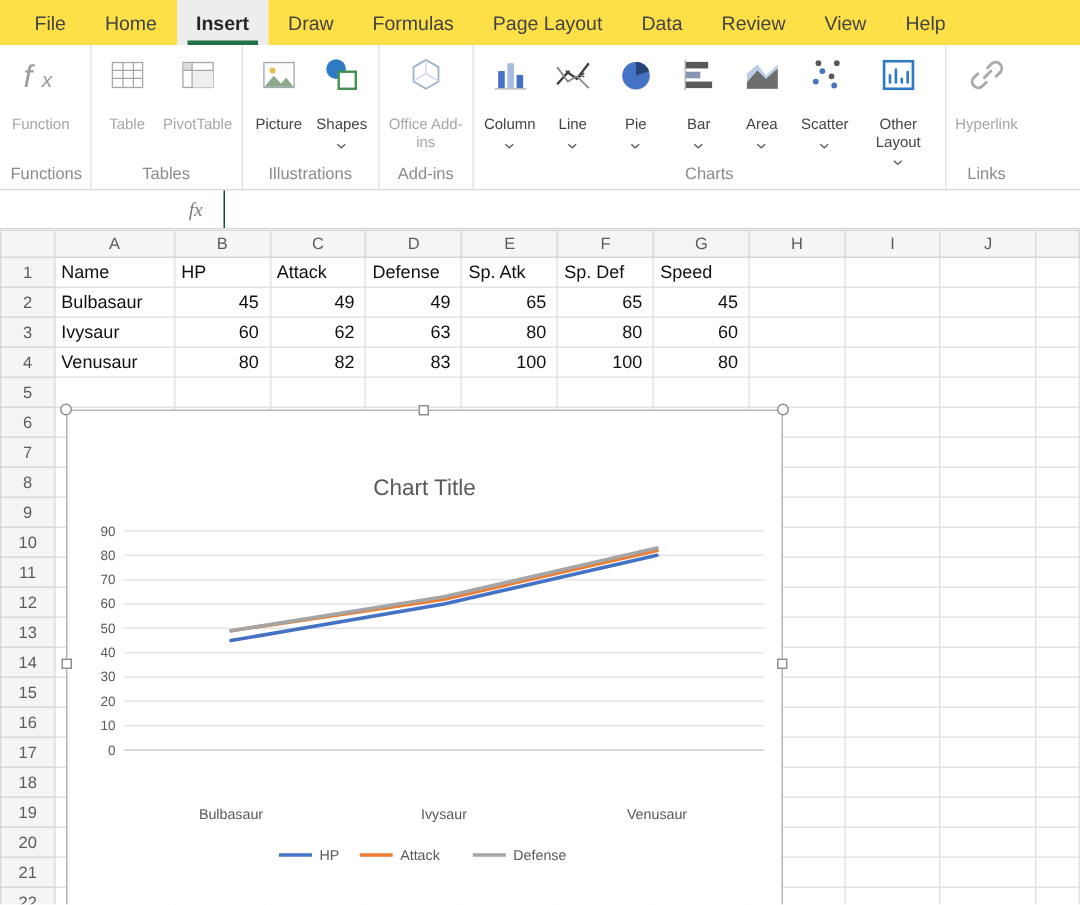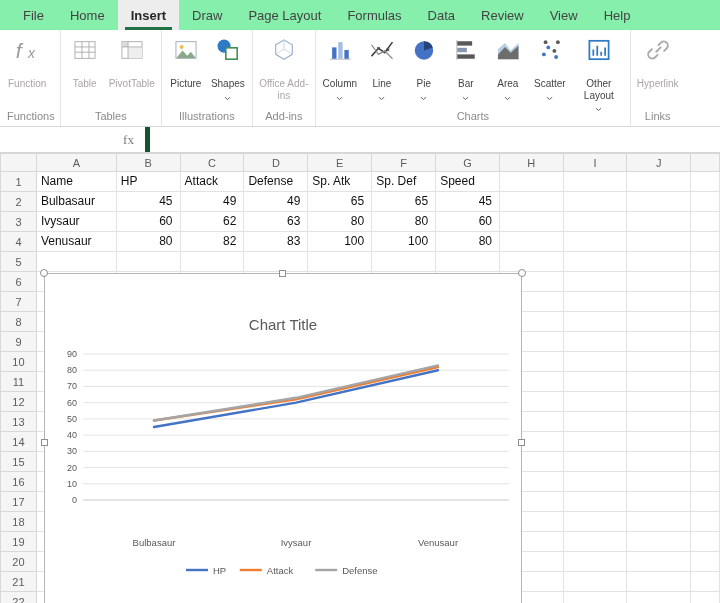--- a/index.html
+++ b/index.html
@@ -1,21 +1,21 @@
 <!DOCTYPE html>
 <html><head>
 <meta charset="utf-8">
 <style>
   * { margin:0; padding:0; box-sizing:border-box; }
   html,body { width:720px; height:603px; overflow:hidden; background:#fff;
               font-family:"Liberation Sans", sans-serif; }
   .app { width:720px; height:603px; position:relative; background:#fff; }
 
   
-  .ribbon-tabs { display:flex; height:30px; background:#86efac; padding-left:10px;
+  .ribbon-tabs { display:flex; height:30px; background:#fde047; padding-left:10px;
                  font-size:13px; color:#444; align-items:stretch; }
   .tab { padding:0 13px; display:flex; align-items:center; position:relative; cursor:default; white-space:nowrap; }
   .tab.active { background:#ededed; color:#262626; font-weight:700; }
   .tab.active::after { content:""; position:absolute; left:7px; right:7px; bottom:0;
                        height:3px; background:#217346; }
 
   
   .ribbon { height:97px; background:#fff; border-bottom:1px solid #d6d6d6;
             display:flex; padding:0 2px; overflow:hidden; }
   .group { display:flex; flex-direction:column; padding:3px 3px 0; }
@@ -30,22 +30,22 @@
   .rbtn .rlabel { line-height:1.15; margin-top:14px; max-width:50px; }
   .rbtn .chev { margin-top:2px; height:6px; }
 
   
   .formula-bar { height:26px; display:flex; align-items:stretch; background:#fff;
                  border-bottom:1px solid #d6d6d6; }
   .name-box { width:112px; display:flex; align-items:flex-start; padding:0 6px 0 10px;
               font-size:12px; color:#222; border-right:1px solid #e1e1e1;margin-top:48px; }
   .name-box .nb-text { flex:1; }
   .fx-btn { width:38px; display:flex; align-items:center; justify-content:center;
-            color:#7a7a7a; font-family:"Liberation Serif", serif;
-            font-size:13px; border-right:5px solid #14532d; }
+            color:#7a7a7a; font-style:italic; font-family:"Liberation Serif", serif;
+            font-size:13px; border-right:1px solid #14532d; }
   .formula-input { flex:1; font-size:12px; padding:4px 8px; color:#222; }
 
   
   .grid-area { position:relative; height:450px; overflow:hidden; background:#fff; }
   table.sheet { border-collapse:collapse; table-layout:fixed; }
   .sheet th, .sheet td { border:1px solid #e2e2e2; height:20px; padding:0 4px;
                          font-size:12px; font-weight:400; overflow:hidden; white-space:nowrap; }
   .sheet tr:first-child th { height:18px; }
   .sheet th { background:#f5f5f5; color:#5c5c5c; font-size:11px; text-align:center;
               border-color:#d8d8d8; }
@@ -70,22 +70,22 @@
 </head>
 <body>
 
 <div class="app">
 
   <div class="ribbon-tabs">
       <div class="tab">File</div>
       <div class="tab">Home</div>
       <div class="tab active">Insert</div>
       <div class="tab">Draw</div>
+      <div class="tab">Formulas</div>
       <div class="tab">Page Layout</div>
-      <div class="tab">Formulas</div>
       <div class="tab">Data</div>
       <div class="tab">Review</div>
       <div class="tab">View</div>
       <div class="tab">Help</div>
     </div>
 
   <div class="ribbon">
       <div class="group">
         <div class="group-items">
           <div class="rbtn disabled">

